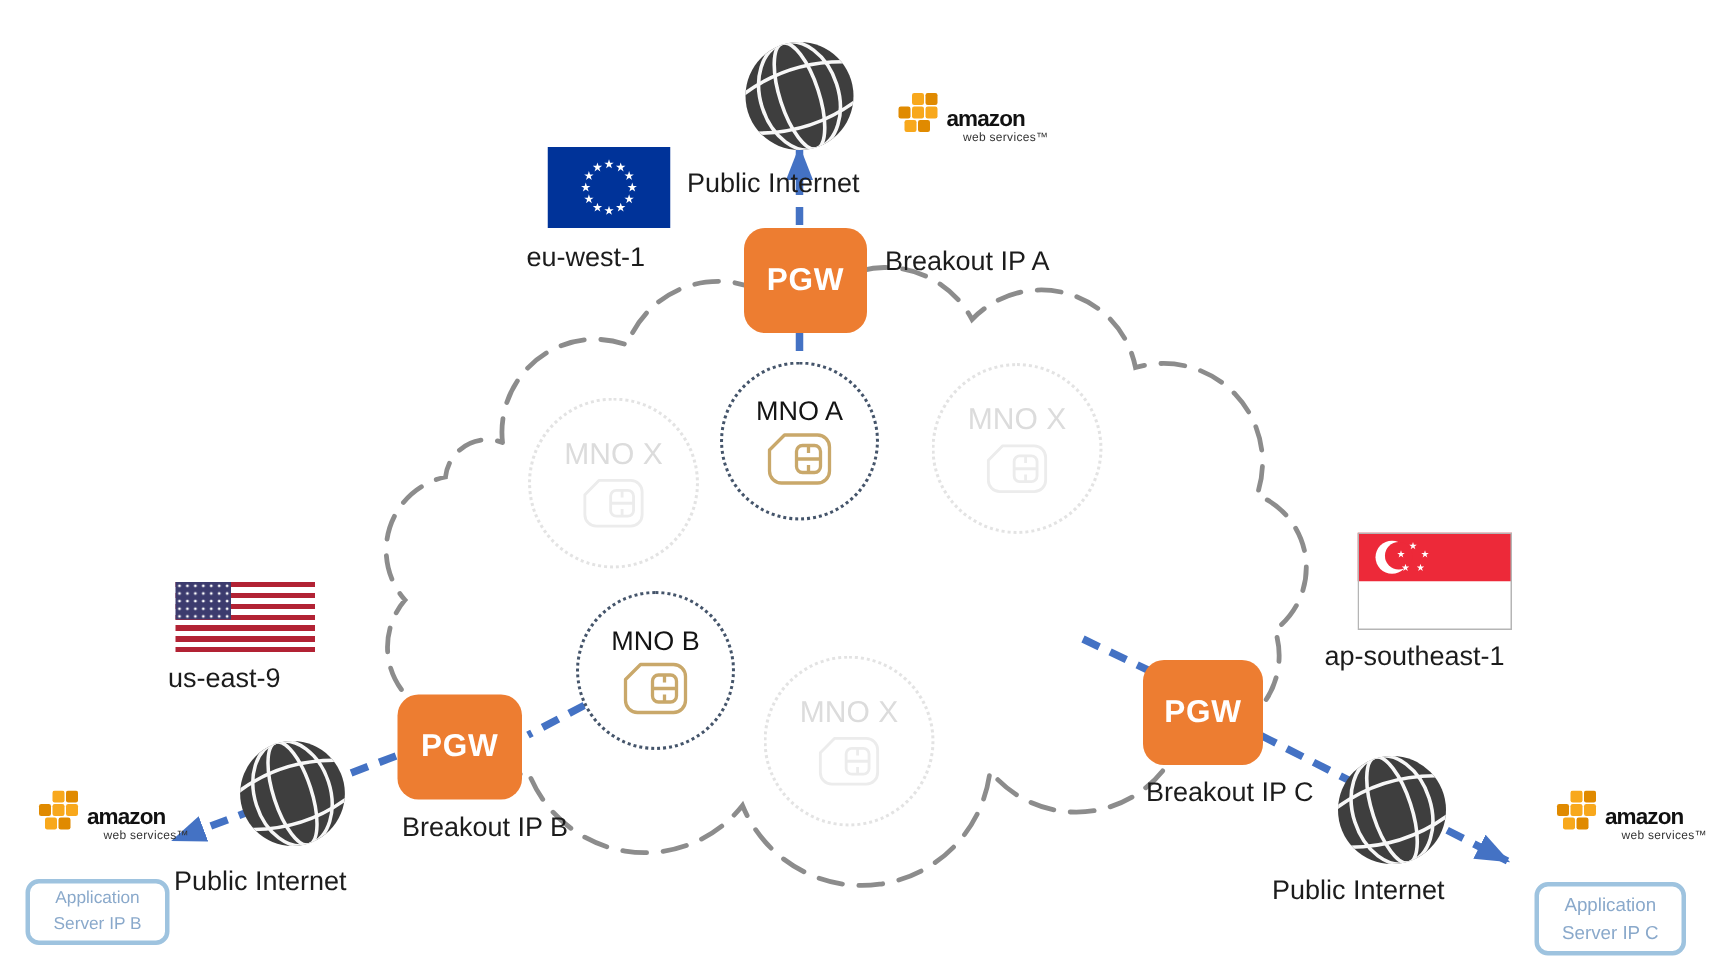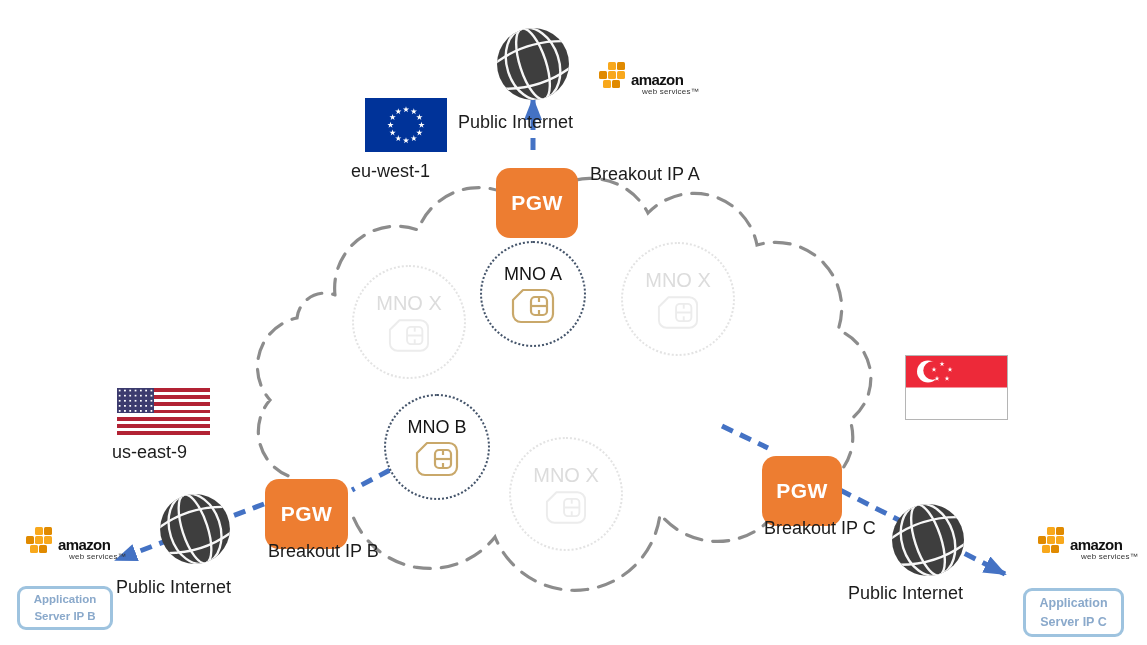--- a/index.html
+++ b/index.html
@@ -9,21 +9,21 @@
   }
   #diagram-svg{position:absolute;left:0;top:0;}
   .lbl{position:absolute;white-space:nowrap;}
   .center{text-align:left;}
   .big{font-size:18px;}
   .small{font-size:18px;}
   .core-lbl{font-size:26px;font-weight:600;letter-spacing:0.5px;color:#111;}
   .pgw{
     position:absolute;background:#ED7D31;border-radius:14px;
     display:flex;align-items:center;justify-content:center;
-    color:#fff;font-weight:bold;font-size:21px;letter-spacing:0.5px;margin-top:16px;
+    color:#fff;font-weight:bold;font-size:21px;letter-spacing:0.5px;
   }
   .mno{
     position:absolute;border-radius:50%;background:#fff;
     display:flex;flex-direction:column;align-items:center;justify-content:center;gap:3px;
   }
   .mno.active{border:2px dotted #44546A;}
   .mno.active .mno-label{color:#141414;font-size:18px;}
   .mno.active svg{color:#C9A86A;}
   .mno.faded{border:2px dotted #E3E3E3;}
   .mno.faded .mno-label{color:#DCDCDC;font-size:20px;}
@@ -33,21 +33,21 @@
     background:repeating-linear-gradient(to bottom,#B22234 0 3.62px,#fff 3.62px 7.23px);
   }
   .flag-us .canton{
     position:absolute;left:0;top:0;width:37px;height:25.3px;background:#3C3B6E;
     background-image:radial-gradient(#fff 0.9px, rgba(0,0,0,0) 1.1px);
     background-size:5.3px 5.1px;
   }
   .appserver{
     position:absolute;border:3px solid #9EC3DF;border-radius:9px;background:#fff;
     display:flex;flex-direction:column;align-items:center;justify-content:center;
-    font-weight:bold;font-size:11.5px;color:#8AA9CB;line-height:1.45;
+    font-weight:normal;font-size:11.5px;color:#8AA9CB;line-height:1.45;
   }
   .aws{position:absolute;display:flex;align-items:flex-start;gap:3px;}
   .aws-text{display:flex;flex-direction:column;margin-top:10px;}
   .aws-amazon{font-size:15px;font-weight:bold;letter-spacing:-0.6px;line-height:1;color:#111;}
   .aws-ws{font-size:8px;color:#333;margin-left:11px;margin-top:0px;letter-spacing:0.2px;}
 </style>
 </head>
 <body>
 
 <div id="stage">
@@ -210,20 +210,21 @@
       <circle cx="23" cy="16.5" r="11" fill="#fff"></circle>
       <circle cx="27.5" cy="15.5" r="9.2" fill="#ED2939"></circle>
       <use href="#star" transform="translate(37,9) scale(0.8)"></use>
       <use href="#star" transform="translate(45,14.5) scale(0.8)"></use>
       <use href="#star" transform="translate(42,23.5) scale(0.8)"></use>
       <use href="#star" transform="translate(32,23.5) scale(0.8)"></use>
       <use href="#star" transform="translate(29,14.5) scale(0.8)"></use>
       <rect x="0.5" y="0.5" width="102" height="64" fill="none" stroke="#B5B5B5"></rect>
     </svg>
   </div>
+  <div class="lbl big center" style="left:883px;top:427px;width:150px;">ap-southeast-1</div>
 
   <div class="aws" style="left:598px;top:62px;">
     <svg width="30" height="28" viewBox="0 0 30 28">
       <g>
         <rect x="10" y="0" width="8" height="8" rx="1.5" fill="#F8A81C"></rect>
           <rect x="19" y="0" width="8" height="8" rx="1.5" fill="#E08A00"></rect>
         <rect x="1" y="9" width="8" height="8" rx="1.5" fill="#E08A00"></rect>
           <rect x="10" y="9" width="8" height="8" rx="1.5" fill="#F8A81C"></rect>
           <rect x="19" y="9" width="8" height="8" rx="1.5" fill="#F8A81C"></rect>
         <rect x="5" y="18" width="8" height="8" rx="1.5" fill="#F8A81C"></rect>

